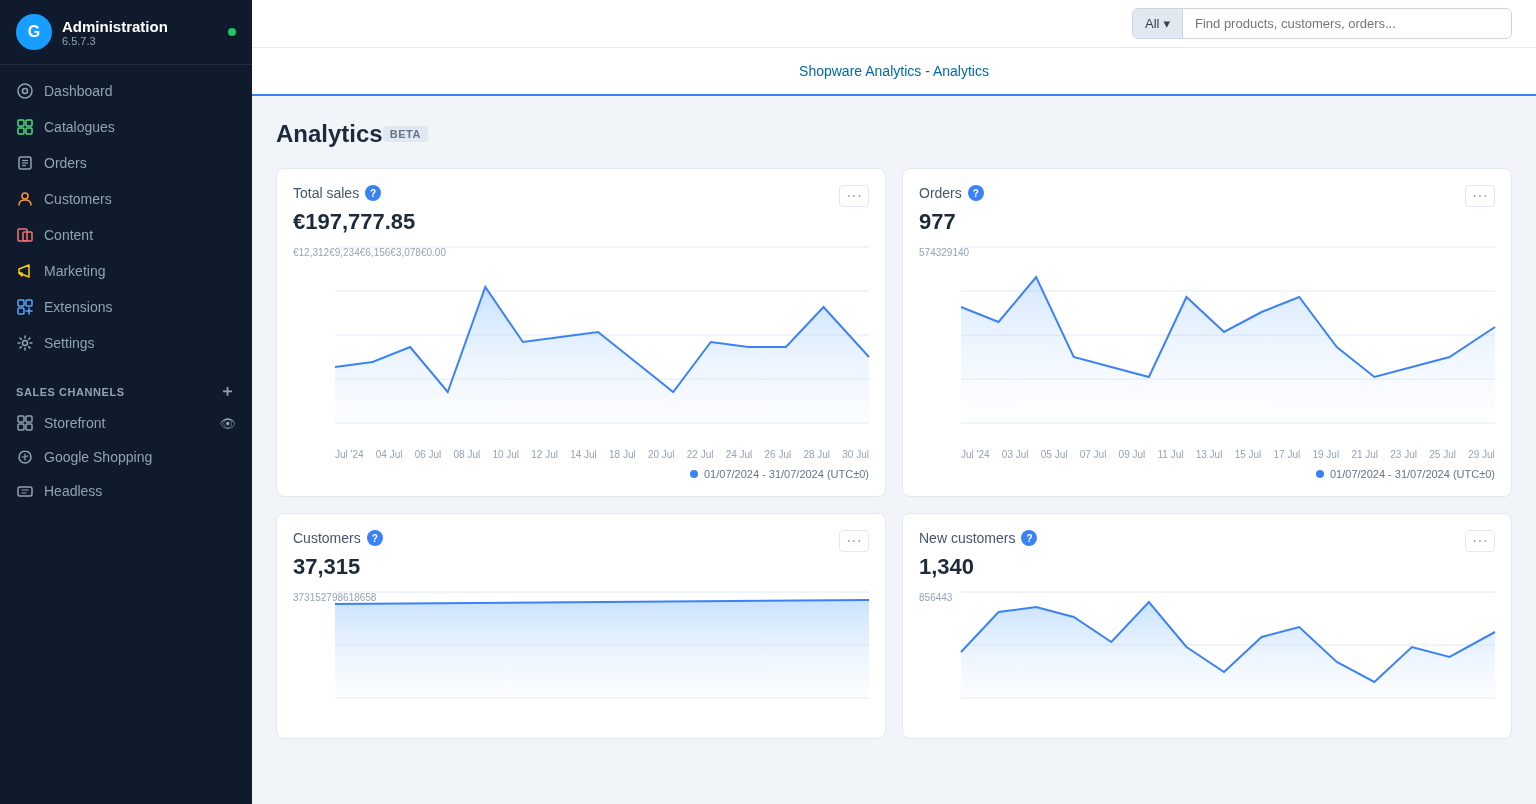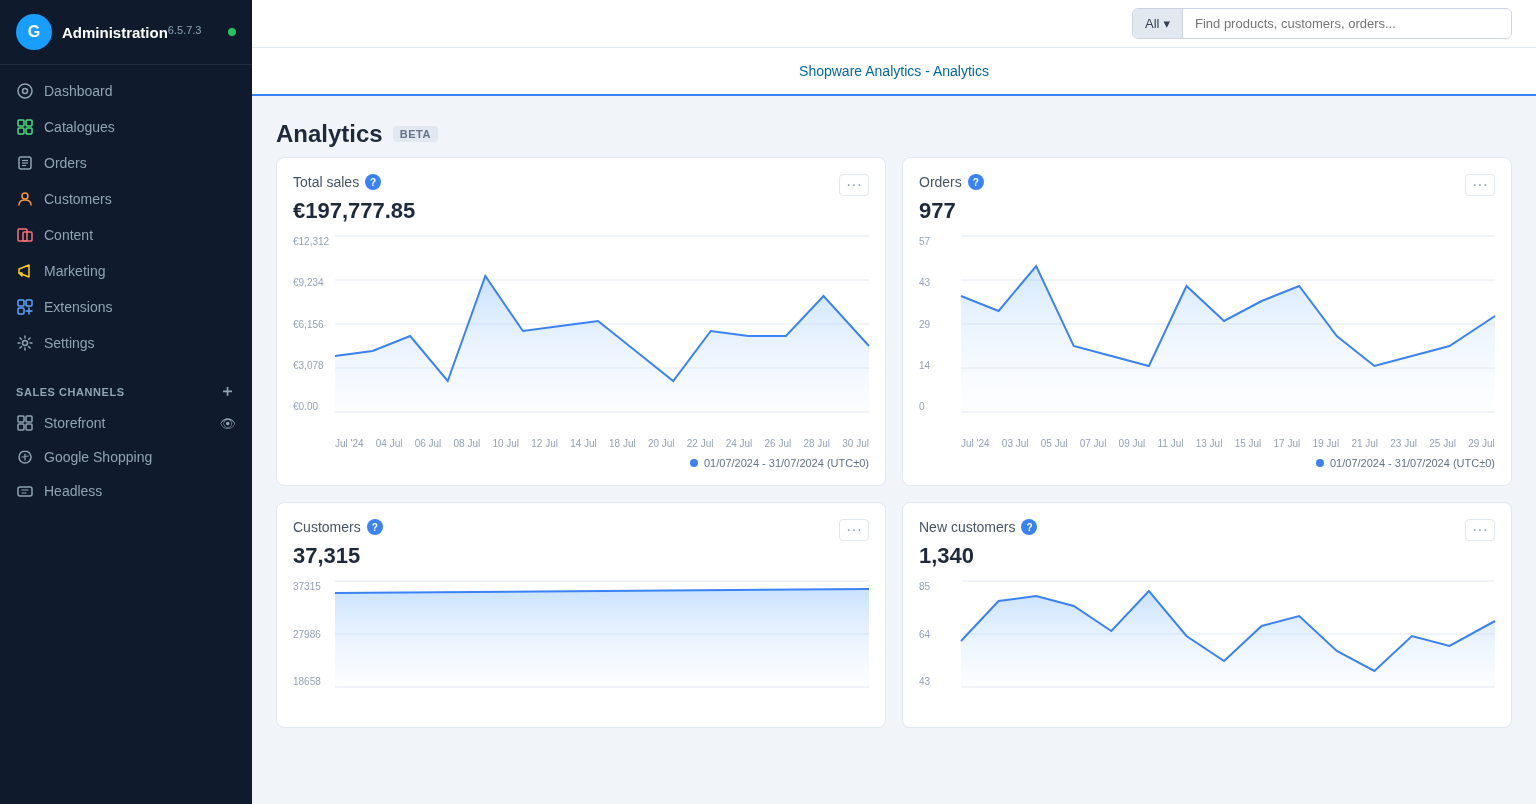--- a/index.html
+++ b/index.html
@@ -23,21 +23,21 @@
       border-bottom: 1px solid rgba(255,255,255,0.08);
       gap: 10px;
     }
     .sidebar-logo {
       width: 36px; height: 36px;
       background: #189eff;
       border-radius: 50%;
       display: flex; align-items: center; justify-content: center;
       color: white; font-weight: bold; font-size: 16px;
     }
-    .sidebar-title-block { display: flex; flex-direction: row; }
+    .sidebar-title-block { display: flex; flex-direction: column; }
     .sidebar-title { font-size: 15px; font-weight: 600; color: #fff; }
     .sidebar-version { font-size: 11px; color: #8fa3b1; }
     .sidebar-status-dot {
       width: 8px; height: 8px; background: #22c55e; border-radius: 50%; margin-left: auto;
     }
     .nav-section { padding: 8px 0; }
     .nav-item {
       display: flex; align-items: center; gap: 10px;
       padding: 9px 16px;
       cursor: pointer;
@@ -130,22 +130,22 @@
     .page-header-title { font-size: 14px; font-weight: 500; color: #0369a1; }
 
     
     .content {
       flex: 1;
       overflow-y: auto;
       padding: 24px;
     }
 
     .analytics-header {
-      display: flex; align-items: center; gap: 10px;
-      margin-bottom: 9px;
+      display: flex; align-items: center; gap: 0;
+      margin-bottom: 20px;
     }
     .analytics-title { font-size: 24px; font-weight: 600; color: #1e293b; }
     .beta-badge {
       background: #e2e8f0;
       color: #64748b;
       font-size: 11px;
       font-weight: 600;
       padding: 2px 7px;
       border-radius: 4px;
       letter-spacing: 0.05em;
@@ -194,21 +194,21 @@
     .chart-area { position: relative; width: 100%; height: 200px; }
     .chart-footer {
       display: flex; align-items: center; justify-content: flex-end;
       gap: 6px; margin-top: 8px; font-size: 11px; color: #64748b;
     }
     .chart-dot { width: 8px; height: 8px; background: #3b82f6; border-radius: 50%; }
 
     
     .y-labels {
       position: absolute; left: 0; top: 0; bottom: 24px;
-      display: flex; flex-direction: column; justify-content: space-between;
+      display: flex; flex-direction: row; justify-content: space-between;
       font-size: 10px; color: #94a3b8;
       padding-bottom: 0;
     }
     .chart-inner {
       position: absolute;
       left: 42px; right: 0; top: 0; bottom: 24px;
     }
 
     svg.chart-svg { width: 100%; height: 100%; overflow: visible; }
   </style>

